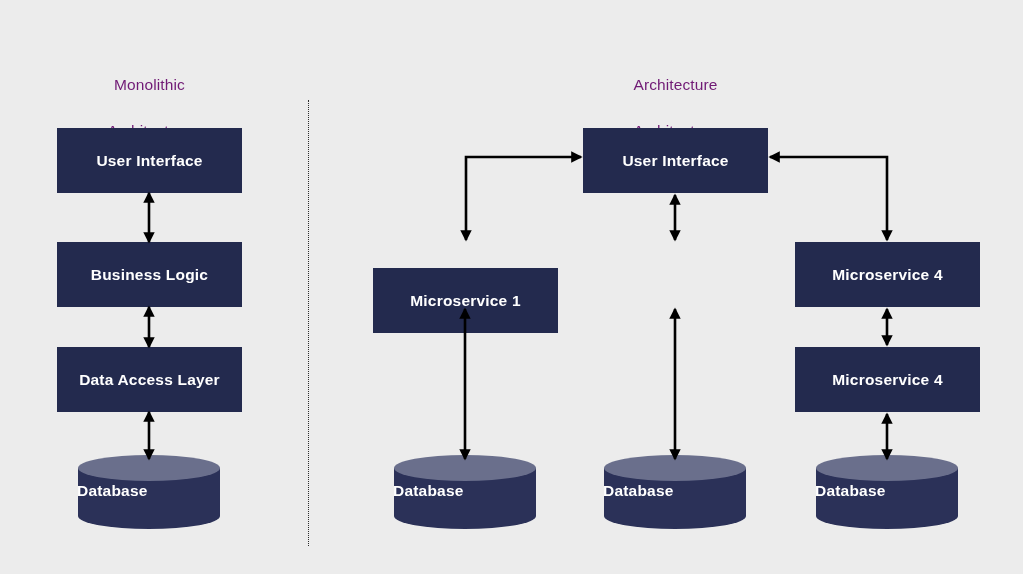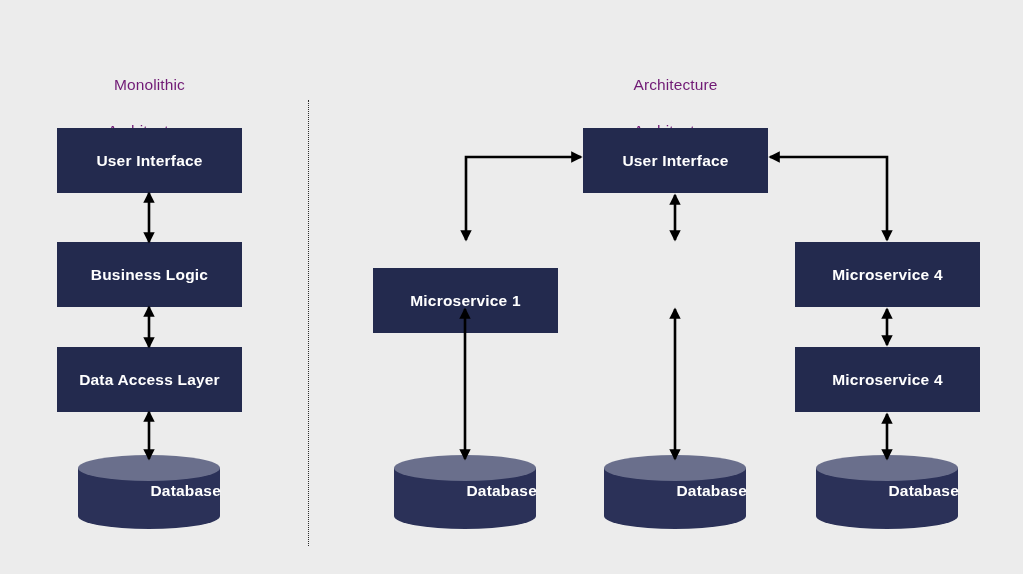--- a/index.html
+++ b/index.html
@@ -42,21 +42,21 @@
     justify-content: center;
     box-sizing: border-box;
   }
   .db {
     position: absolute;
   }
   .db-label {
     position: absolute;
     left: 0;
     width: 100%;
-    text-align: right;
+    text-align: left;
     color: #ffffff;
     font-size: 15.5px;
     font-weight: bold;
     letter-spacing: 0.2px;
     pointer-events: none;
   }
   .divider {
     position: absolute;
     border-left: 1.6px dotted #2b2b2b;
   }

